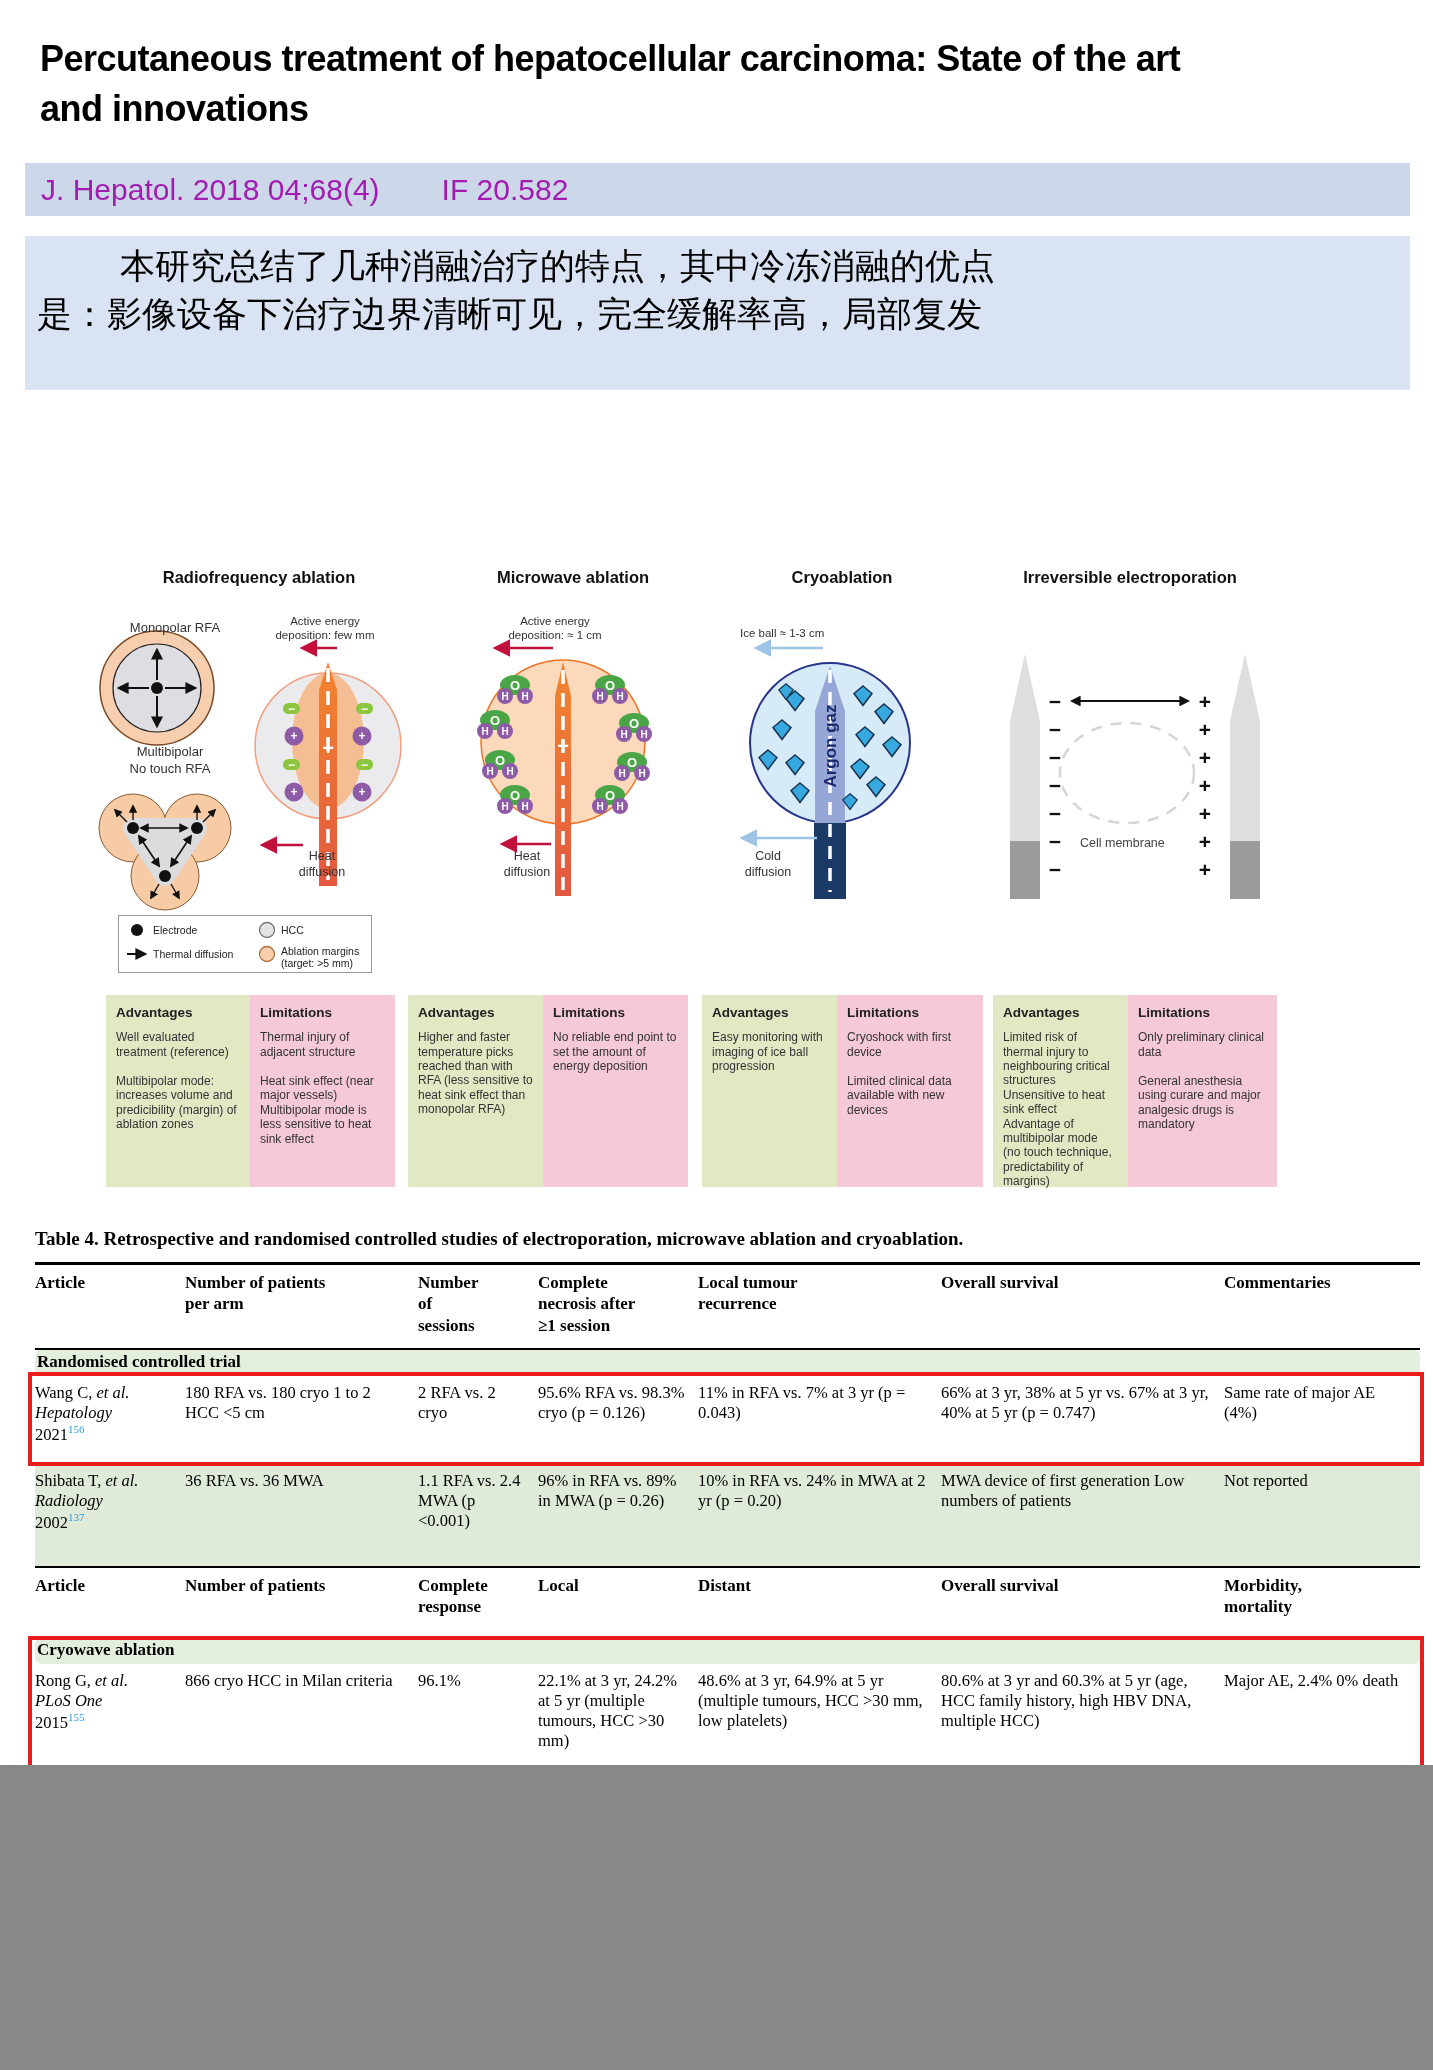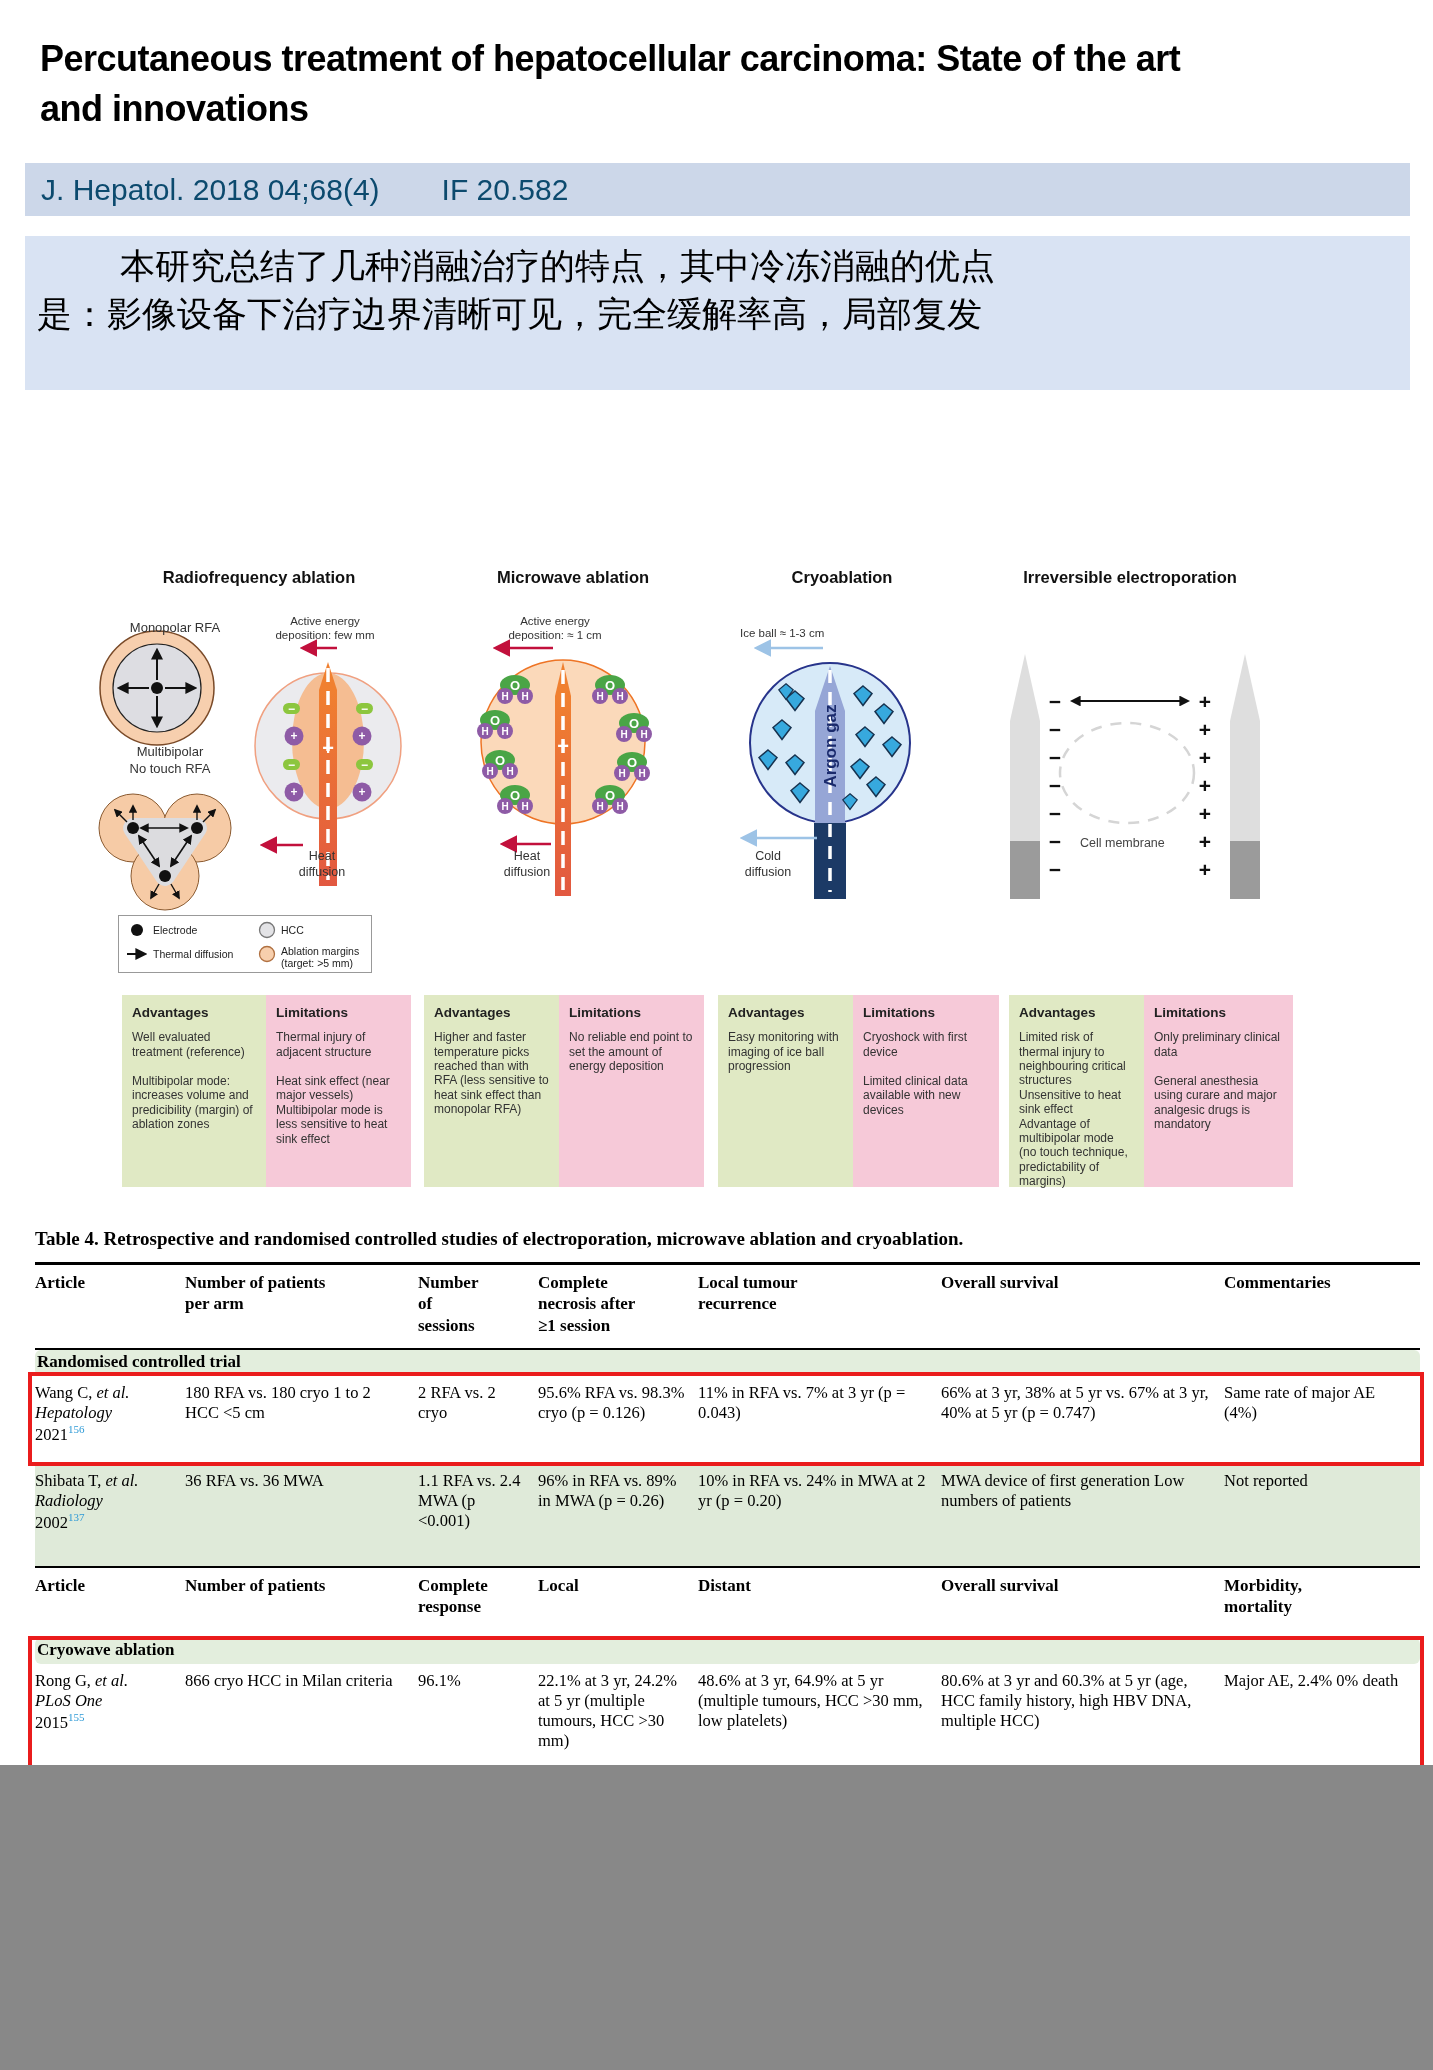--- a/index.html
+++ b/index.html
@@ -4,39 +4,39 @@
 <style>
   html,body{margin:0;padding:0;background:#888;}
   .page{position:relative;width:1433px;height:1765px;background:#ffffff;overflow:hidden;
         font-family:"Liberation Sans",sans-serif;color:#000;}
   .abs{position:absolute;}
 
   
   .title{left:40px;top:34px;width:1160px;font-size:36px;font-weight:bold;line-height:1.38;
          letter-spacing:-0.5px;color:#000;}
   .jbar{left:25px;top:163px;width:1385px;height:53px;background:#ccd7e9;display:flex;
-        align-items:center;font-size:30px;color:#0c4a6e;}
+        align-items:center;font-size:30px;color:#a21caf;}
   .jbar .cit{margin-left:16px;}
   .jbar .if{margin-left:62px;}
   .cnblock{left:25px;top:236px;width:1385px;height:154px;background:#d9e3f3;font-size:35px;
            line-height:48px;padding-top:6px;box-sizing:border-box;color:#000;}
   .cnblock .l1{padding-left:95px;}
   .cnblock .l2,.cnblock .l3{padding-left:12px;}
 
   
   .figure{left:0;top:560px;width:1433px;height:645px;}
   .ptitle{font-size:16.5px;font-weight:bold;text-align:center;top:8px;color:#111;}
   .flabel{font-size:11.5px;color:#333;line-height:1.25;text-align:center;}
   .flabel13{font-size:13px;color:#333;line-height:1.3;text-align:center;}
 
   .legendbox{left:118px;top:355px;width:252px;height:56px;border:1.5px solid #999;background:#fff;}
   .legendbox .lt{position:absolute;font-size:10.5px;color:#222;line-height:1.15;}
 
   .advlim{top:435px;height:192px;box-sizing:border-box;padding:10px 10px;font-size:12px;
-          line-height:1.2;color:#333;margin-left:16px;}
+          line-height:1.2;color:#333;}
   .advbox{background:#e0e9c4;}
   .limbox{background:#f6c9d8;}
   .bxtitle{font-size:13.5px;font-weight:bold;color:#222;margin-bottom:9px;}
   .para{margin-bottom:15px;}
   .para0{margin-bottom:0;}
 
   
   .tblwrap{left:35px;top:1228px;width:1385px;font-family:"Liberation Serif",serif;}
   .tcaption{font-size:19px;font-weight:bold;height:34px;}
   .tgrid{display:grid;grid-template-columns:150px 233px 120px 160px 243px 283px 196px;

